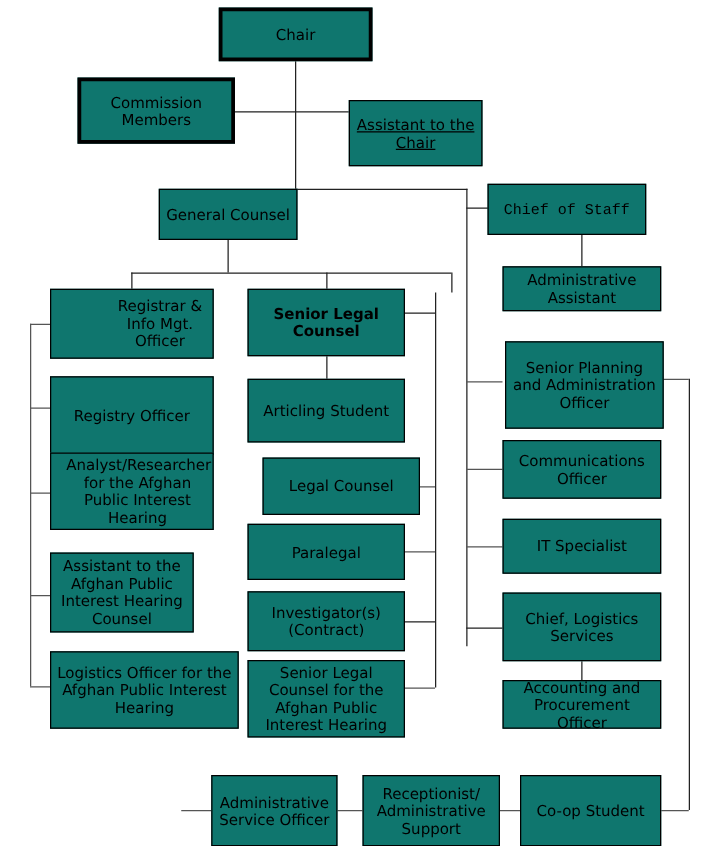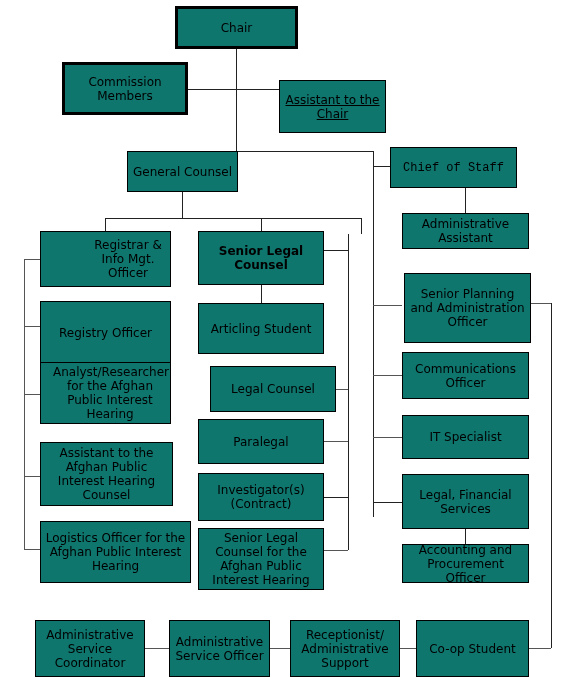--- a/index.html
+++ b/index.html
@@ -131,21 +131,21 @@
   </div>
 
   <div class="node" style="left:40px; top:301px; width:131px; height:63px;">
     <span>Registry Officer</span>
   </div>
 
   <div class="node" style="left:40px; top:362px; width:131px; height:62px;padding-left:12px;">
     <span>Analyst/Researcher for the Afghan Public Interest Hearing</span>
   </div>
 
-  <div class="node" style="left:40px; top:442px; width:133px; height:64px;">
+  <div class="node" style="left:40px; top:442px; width:115px; height:64px;">
     <span>Assistant to the Afghan Public Interest Hearing Counsel</span>
   </div>
 
   <div class="node" style="left:40px; top:521px; width:151px; height:62px;">
     <span>Logistics Officer for the Afghan Public Interest Hearing</span>
   </div>
 
   <div class="node" style="left:198px; top:231px; width:126px; height:54px;font-weight:bold;">
     <span>Senior Legal Counsel</span>
   </div>
@@ -180,30 +180,27 @@
 
   <div class="node" style="left:402px; top:352px; width:127px; height:47px;">
     <span>Communications Officer</span>
   </div>
 
   <div class="node" style="left:402px; top:415px; width:127px; height:44px;">
     <span>IT Specialist</span>
   </div>
 
   <div class="node" style="left:402px; top:474px; width:127px; height:55px;">
-    <span>Legal, Financial Services</span>
+    <span>Chief, Logistics Services</span>
   </div>
 
   <div class="node" style="left:402px; top:544px; width:127px; height:39px;">
     <span>Accounting and Procurement Officer</span>
   </div>
 
-  <div class="node" style="left:35px; top:620px; width:110px; height:57px;">
-    <span>Administrative Service Coordinator</span>
-  </div>
 
   <div class="node" style="left:169px; top:620px; width:101px; height:57px;">
     <span>Administrative Service Officer</span>
   </div>
 
   <div class="node" style="left:290px; top:620px; width:110px; height:57px;">
     <span>Receptionist/ Administrative Support</span>
   </div>
 
   <div class="node" style="left:416px; top:620px; width:113px; height:57px;">

